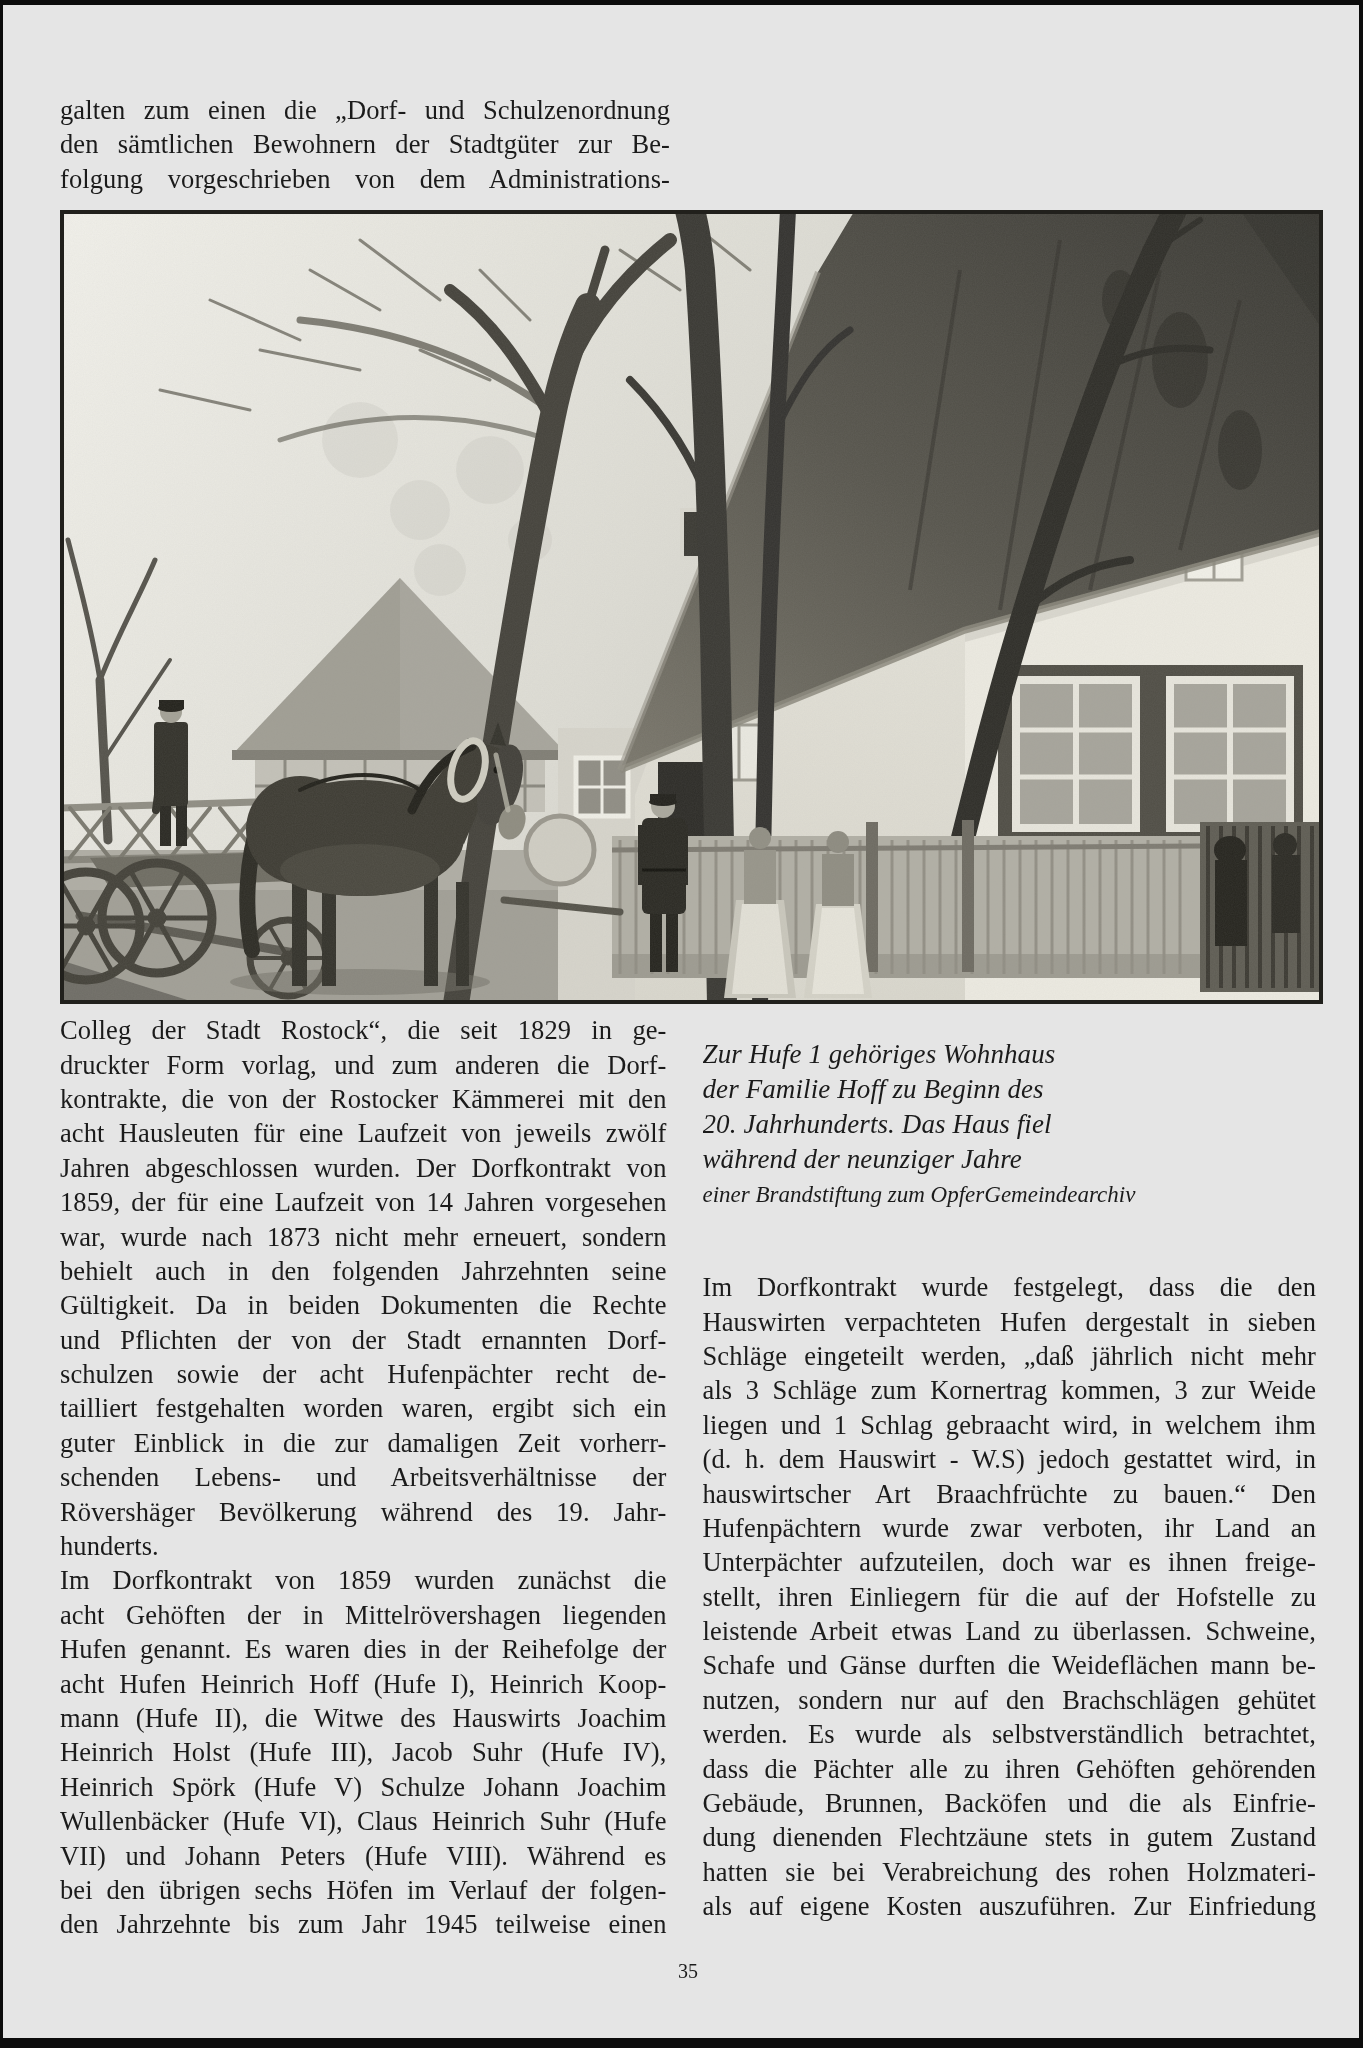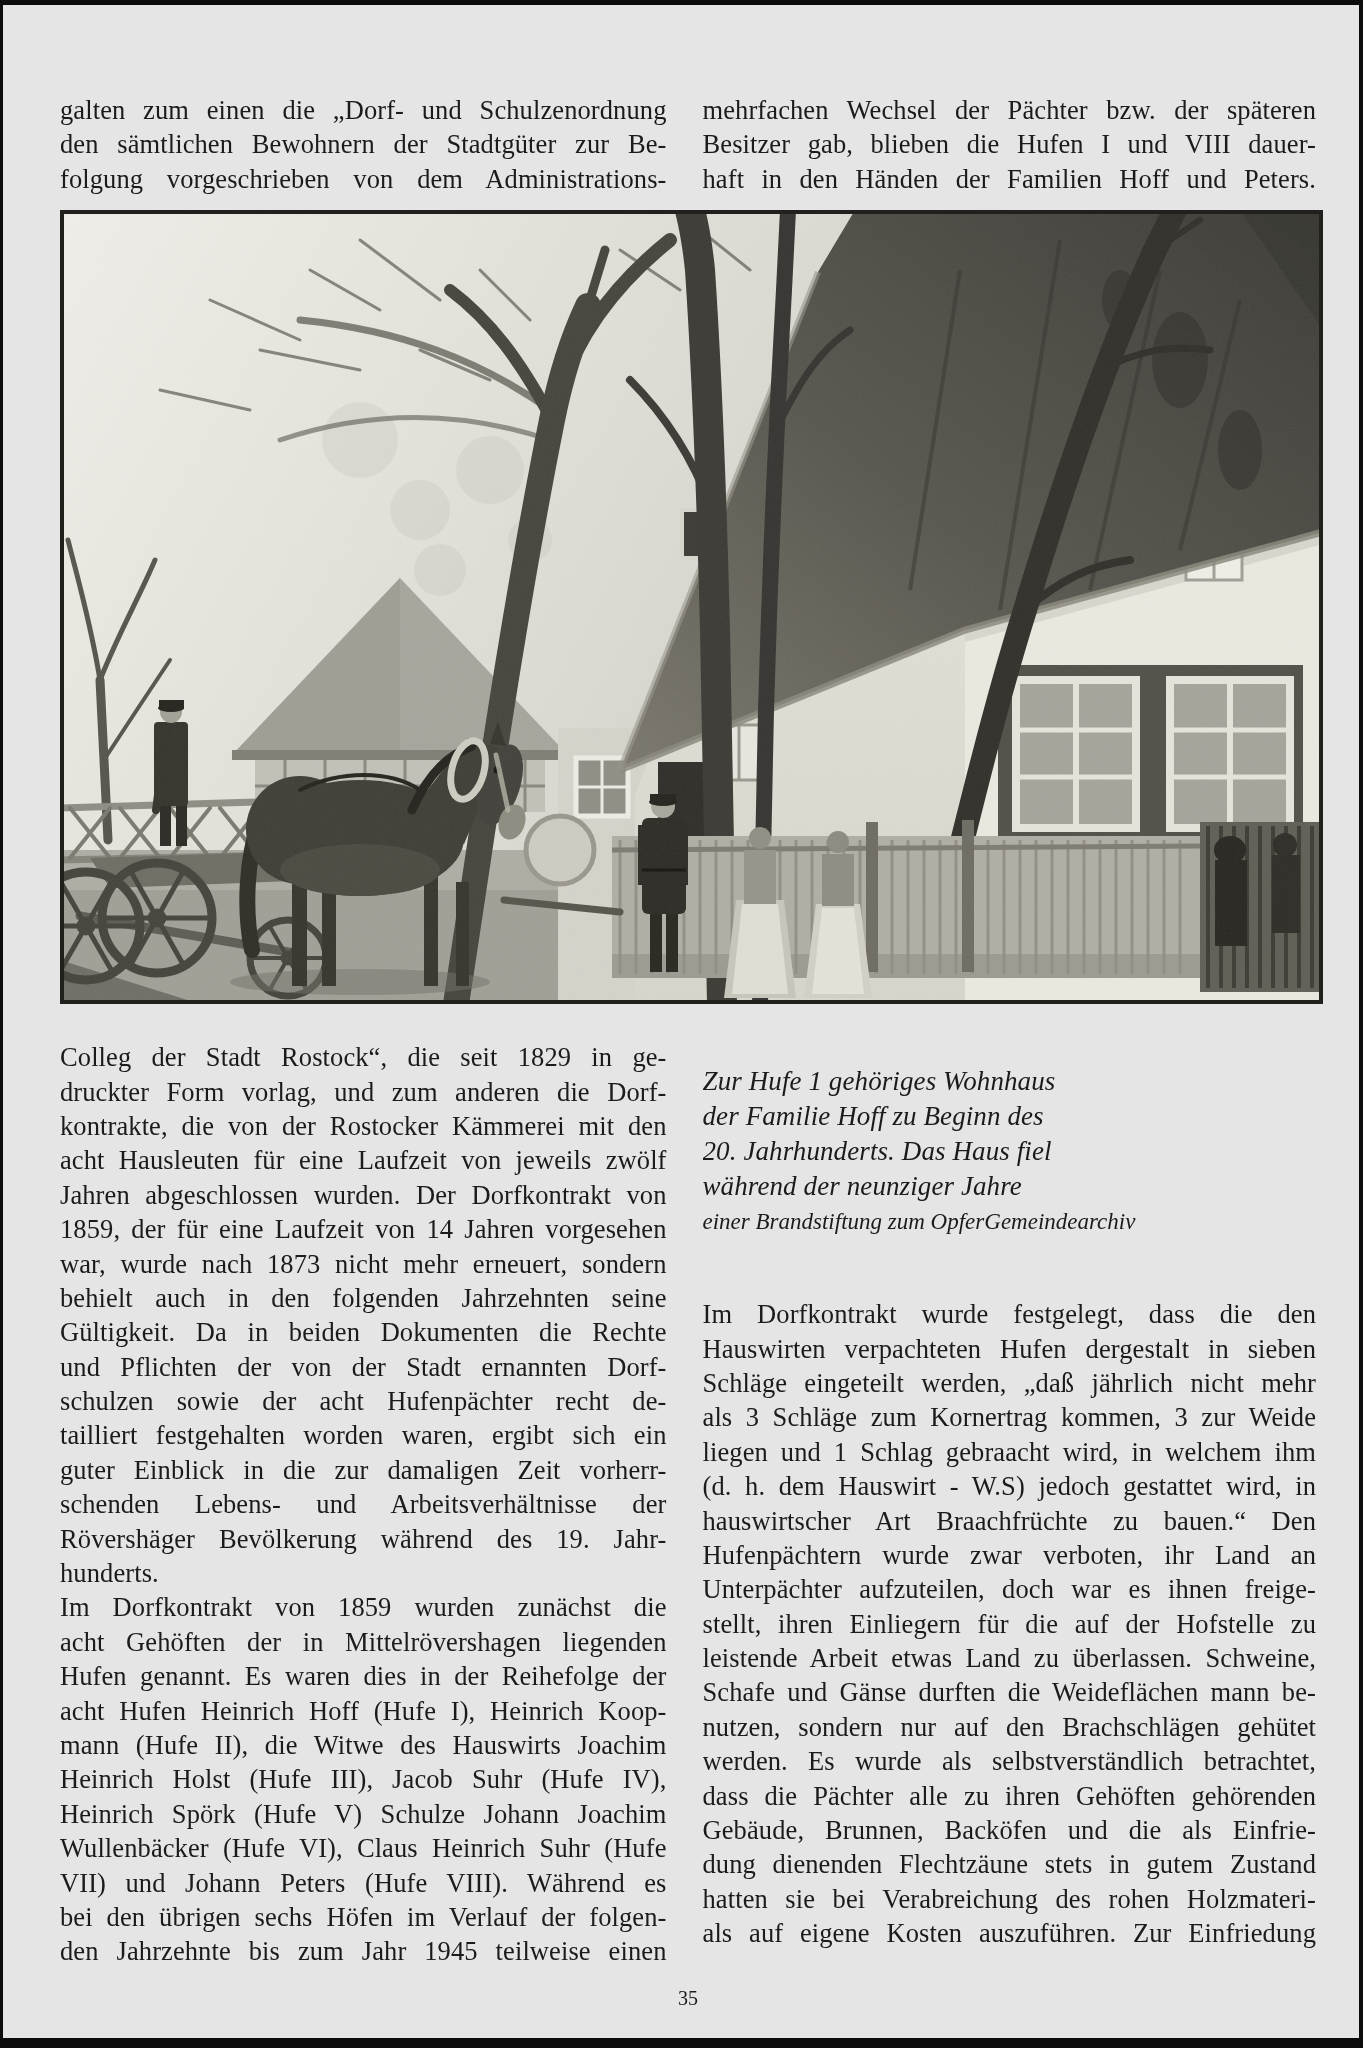--- a/index.html
+++ b/index.html
@@ -42,45 +42,40 @@
     line-height:35px;height:35px;
     text-align:left;text-align-last:left;
   }
   .cap-last{
     font-style:italic;
     font-size:23px;line-height:35px;height:35px;
     display:flex;justify-content:flex-start;overflow:hidden;
   }
   .photo-wrap{margin-top:14px;width:1263px;height:794px;}
   .caption-block{margin-top:24px;}
-  .body-row{margin-top:36px;}
+  .body-row{margin-top:9px;}
   .rbody{margin-top:58px;}
   .page-num{
     margin-top:12px;
     text-align:center;
     font-size:20px;line-height:34px;
   }
 </style>
 </head>
 <body>
 
 <div class="sheet">
   <div class="paper">
     <div class="content">
 
       <div class="cols">
         <div class="col-l">
             <div class="tl">galten zum einen die „Dorf- und Schulzenordnung</div>
             <div class="tl">den sämtlichen Bewohnern der Stadtgüter zur Be-</div>
             <div class="tl">folgung vorgeschrieben von dem Administrations-</div>
-          </div>
-        <div class="col-r">
-            <div class="tl">mehrfachen Wechsel der Pächter bzw. der späteren</div>
-            <div class="tl">Besitzer gab, blieben die Hufen I und VIII dauer-</div>
-            <div class="tl">haft in den Händen der Familien Hoff und Peters.</div>
           </div>
       </div>
 
       <div class="photo-wrap" role="img" aria-label="Black-and-white photograph of a large thatched-roof farmhouse with bare trees, a horse and cart with a standing man, a uniformed man and two women in white aprons at a picket fence">
         <svg width="1263" height="794" viewBox="0 0 1263 794" xmlns="http://www.w3.org/2000/svg">
           <defs>
             <linearGradient id="skyGrad" x1="0" y1="0" x2="1" y2="0.35">
               <stop offset="0" stop-color="#f1f0ea"></stop>
               <stop offset="0.55" stop-color="#dddcd4"></stop>
               <stop offset="1" stop-color="#c9c8c0"></stop>

